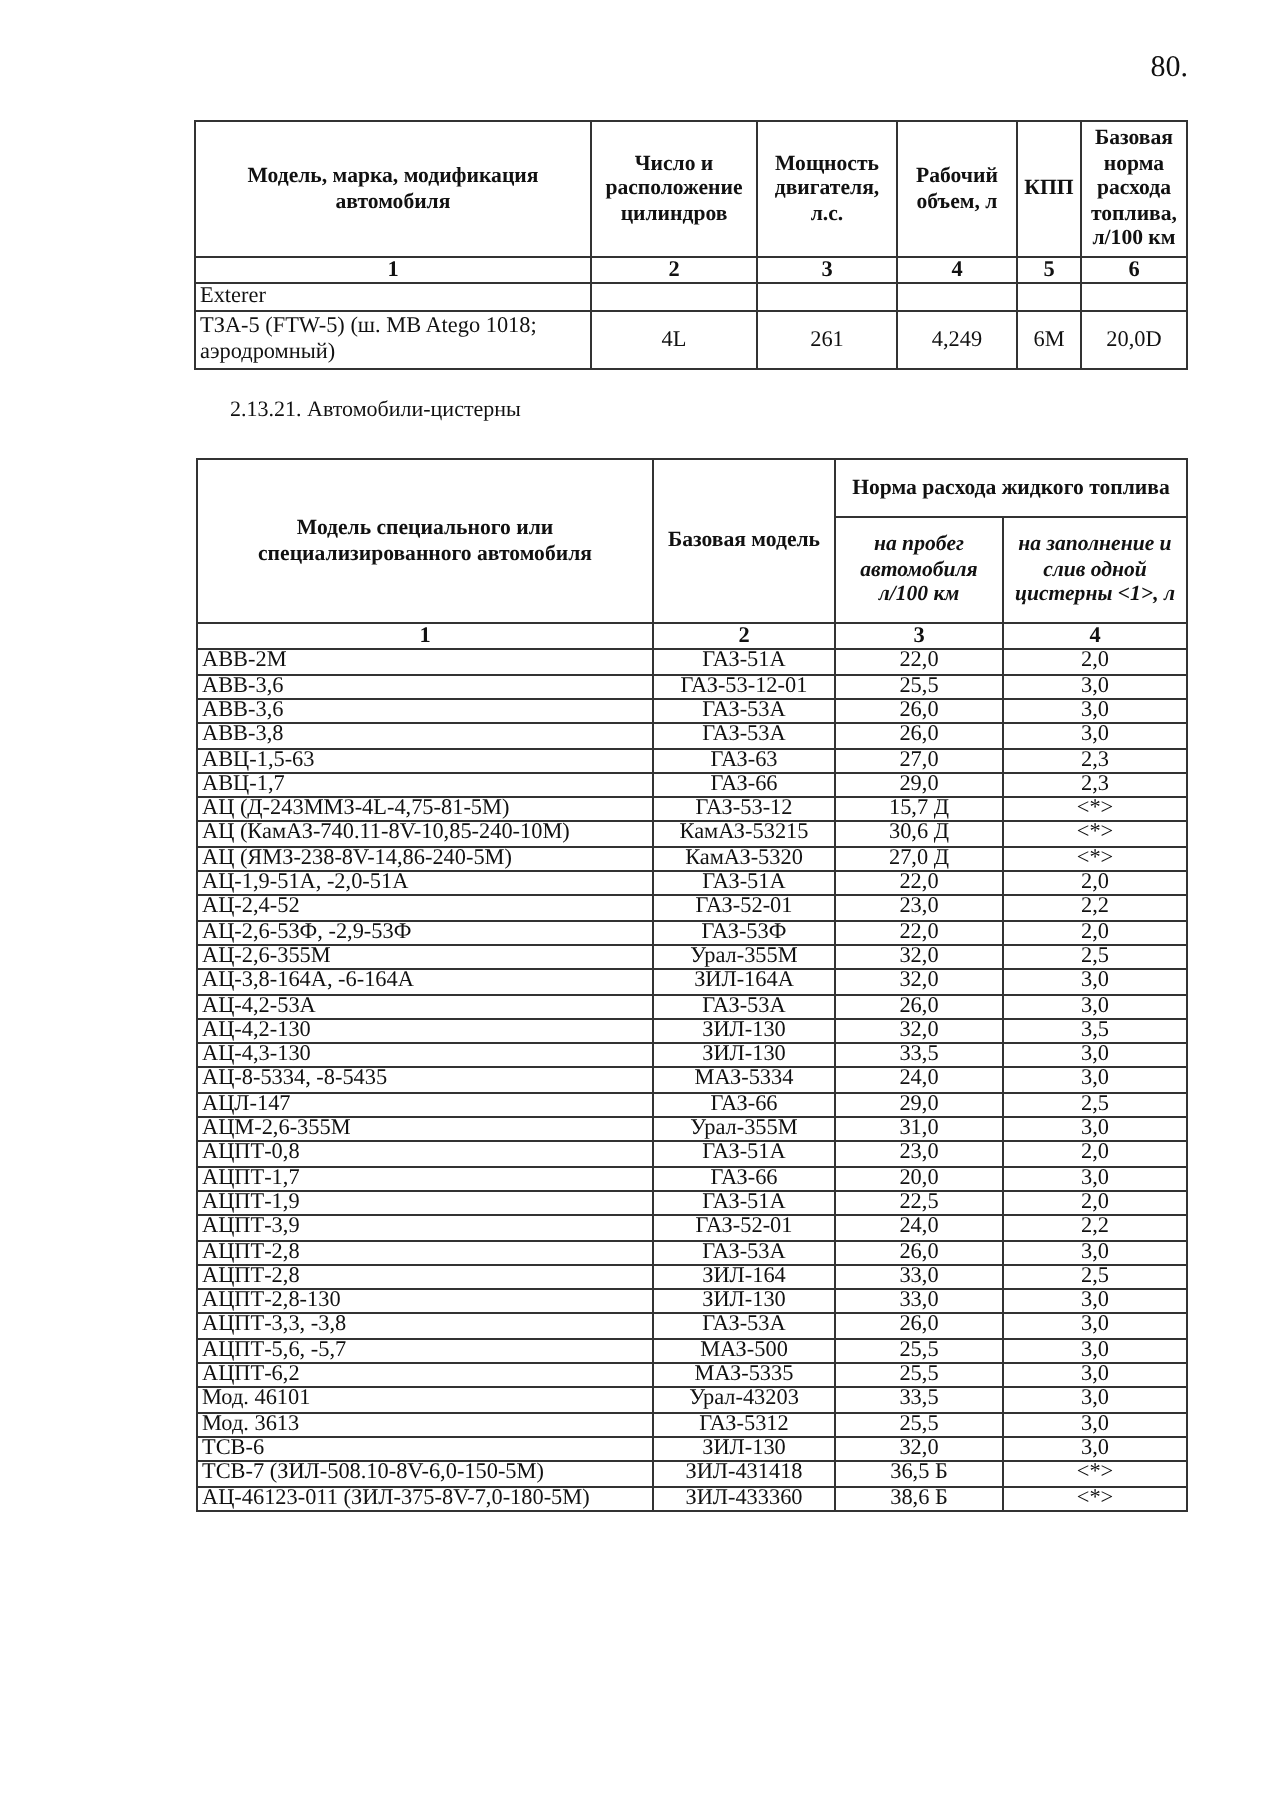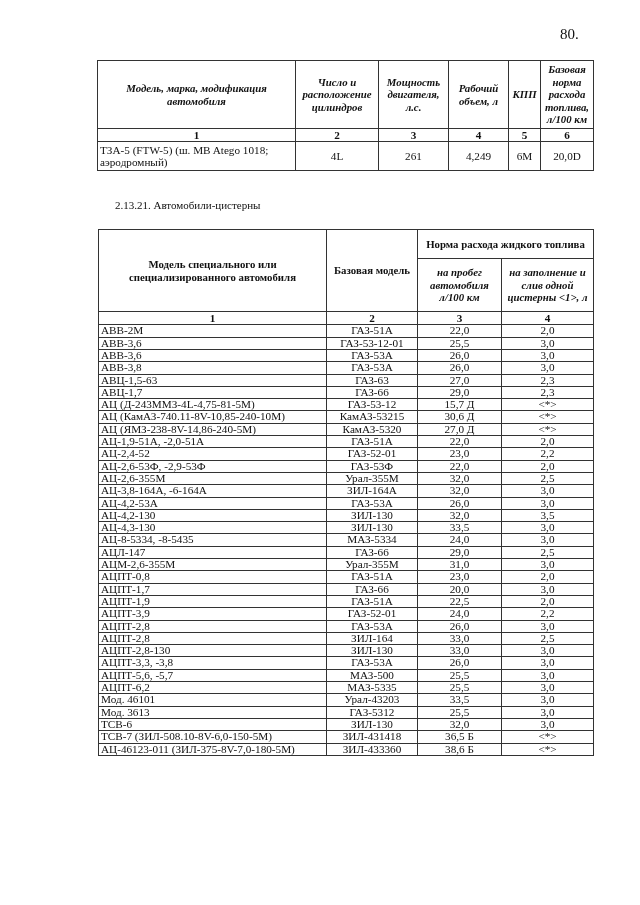--- a/index.html
+++ b/index.html
@@ -3,35 +3,35 @@
   <meta charset="utf-8">
   <style>
     html, body { margin: 0; padding: 0; background: #ffffff; }
     body {
       width: 640px; height: 905px; position: relative; overflow: hidden;
       font-family: "Liberation Serif", "DejaVu Serif", serif;
       color: #111;
     }
     .page-number {
       position: absolute; left: 560px; top: 26px; width: 34px;
-      font-size: 15px;
+      text-align: right; font-size: 15px;
     }
     table {
       border-collapse: collapse; position: absolute;
       font-family: "Liberation Serif", "DejaVu Serif", serif;
       table-layout: fixed;
     }
     td, th {
       border: 1px solid #333; padding: 0 2px; font-size: 11.2px;
       line-height: 12.4px; vertical-align: middle;
     }
     th { font-weight: bold; text-align: center; font-size: 10.8px; }
     .num-row td { text-align: center; font-weight: bold; height: 11px; }
     #t1 { left: 97px; top: 60px; width: 496px; }
-    #t1 .hdr th { height: 67px; font-style: italic; }
+    #t1 .hdr th { height: 67px; }
     #t1 .group-row td { height: 12px; }
     #t1 .data-row td { height: 28px; }
     .c { text-align: center; }
     .section-title {
       position: absolute; left: 115px; top: 199px; font-size: 11px;
     }
     #t2 { left: 98px; top: 229px; width: 495px; }
     #t2 .h1 th { height: 28px; }
     #t2 .h2 th { height: 52px; font-style: italic; }
     #t2 .row td { height: 11.3px; line-height: 11.3px; padding-top: 0; padding-bottom: 0; }
@@ -60,20 +60,28 @@
     <th>Базовая норма расхода топлива, л/100 км</th>
   </tr>
   <tr class="num-row">
     <td>1</td>
     <td>2</td>
     <td>3</td>
     <td>4</td>
     <td>5</td>
     <td>6</td>
   </tr>
+  <tr class="group-row">
+    <td>Exterer</td>
+    <td></td>
+        <td></td>
+        <td></td>
+        <td></td>
+        <td></td>
+  </tr>
   <tr class="data-row">
     <td>ТЗА-5 (FTW-5) (ш. MB Atego 1018; аэродромный)</td>
     <td class="c">4L</td>
     <td class="c">261</td>
     <td class="c">4,249</td>
     <td class="c">6M</td>
     <td class="c">20,0D</td>
   </tr>
 </tbody>
   </table>

